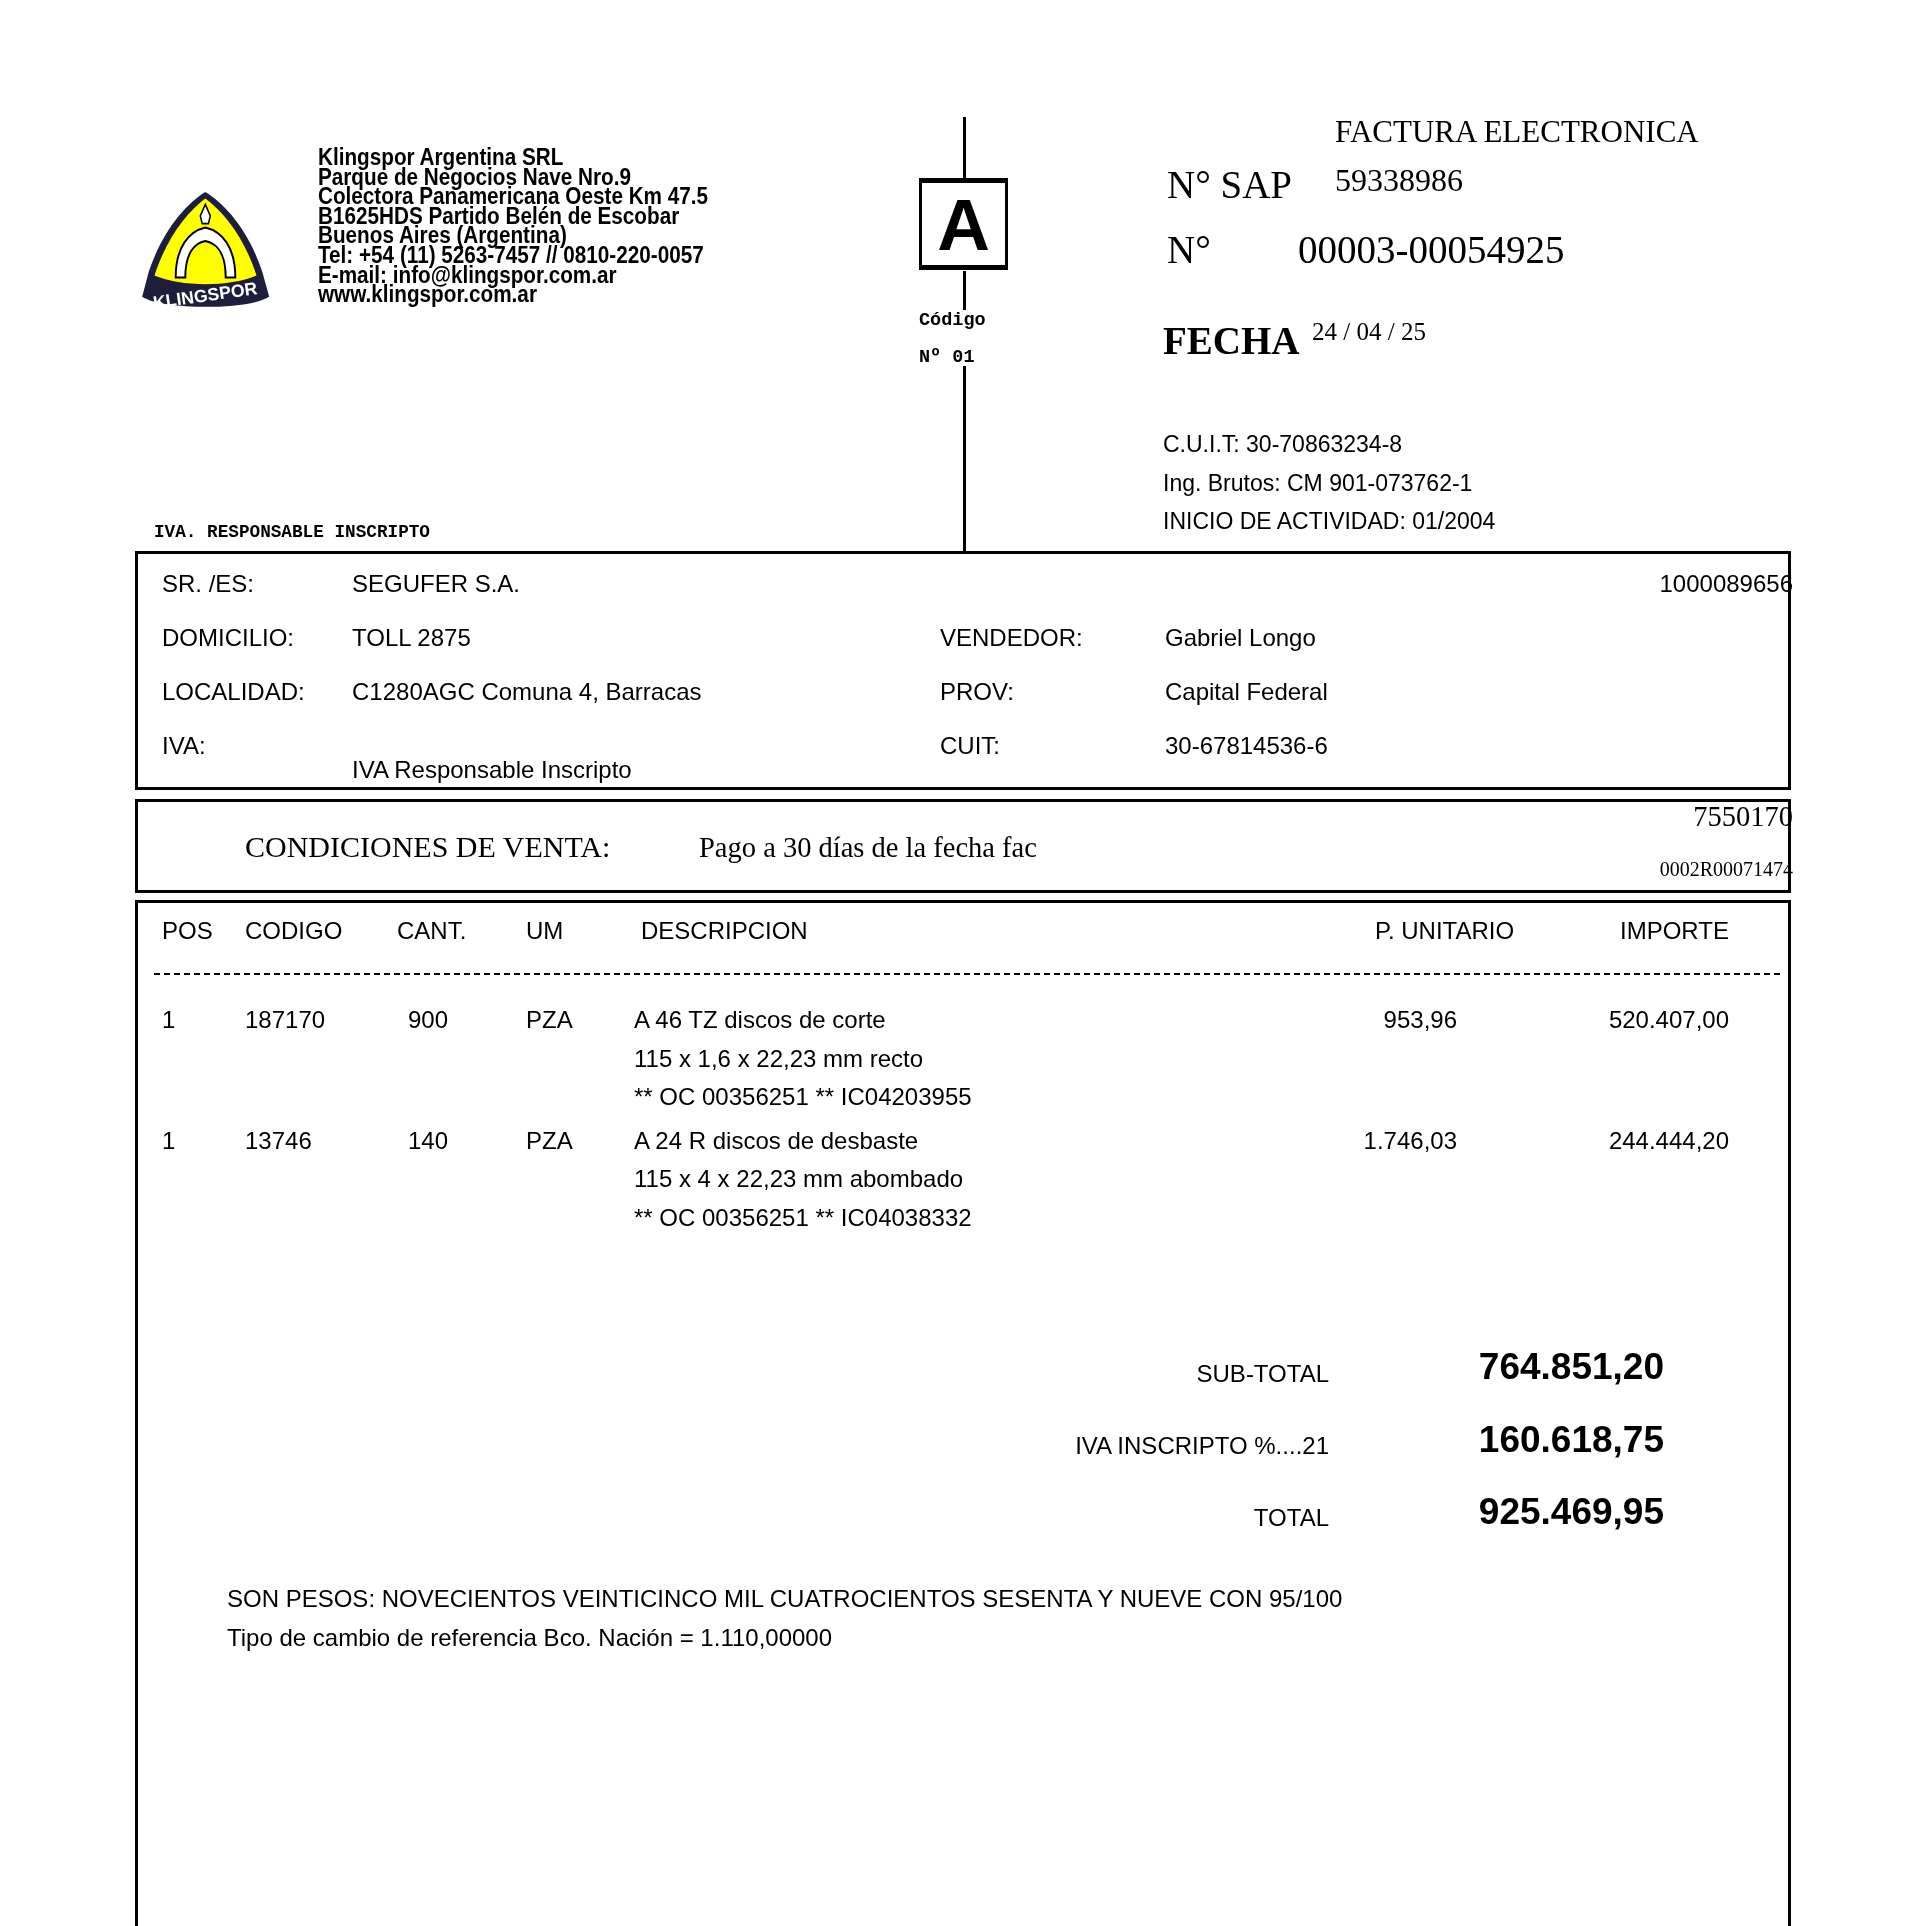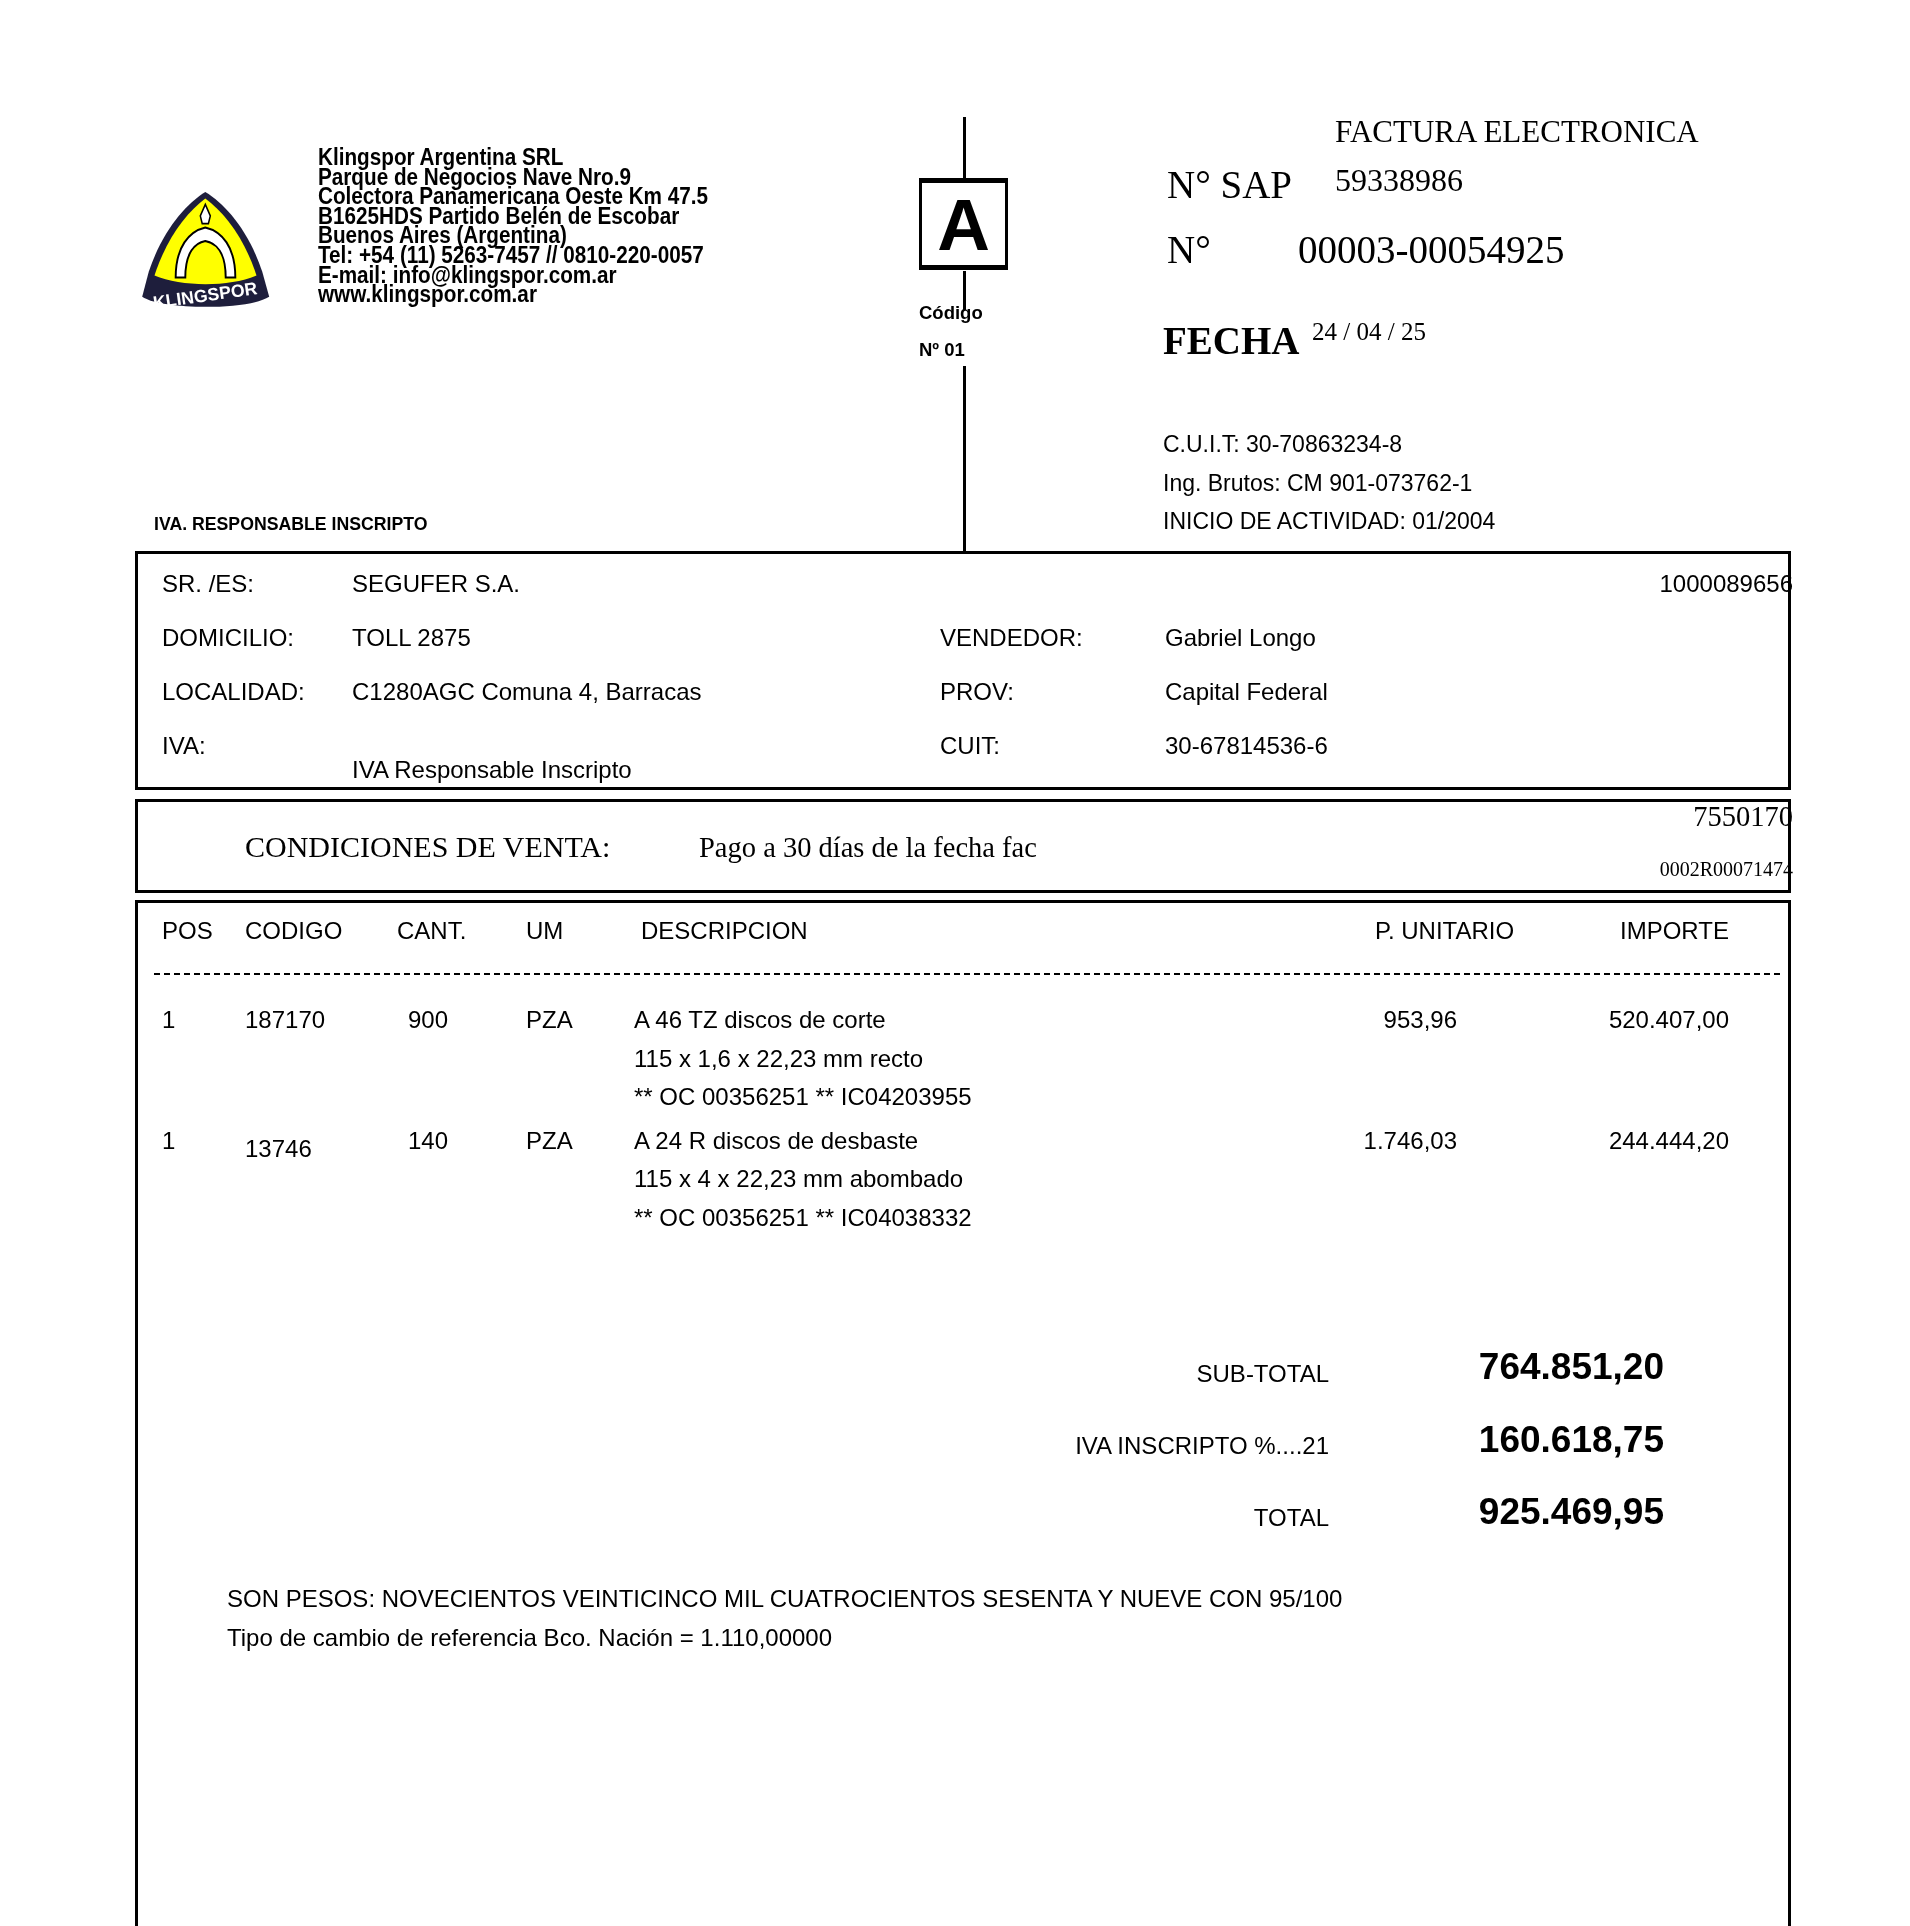--- a/index.html
+++ b/index.html
@@ -1,20 +1,20 @@
 <!DOCTYPE html>
 <html style="font-size:6.2px"><head>
 <meta charset="utf-8">
 <style>
   html, body { margin:0; padding:0; background:#ffffff; }
   body { width:1910px; height:2703px; position:relative; overflow:hidden; color:#000;
          font-family:"Liberation Sans", sans-serif; }
   .abs { position:absolute; white-space:nowrap; }
   .serif { font-family:"Liberation Serif", serif; }
-  .mono { font-family:Liberation Sans, sans-serif; }
+  .mono { font-family:Liberation Mono, monospace;margin-top:8px; }
 
   
   .company { left:318px; top:148px; font-weight:bold; font-size:23px; line-height:19.6px; }
   .company div { transform:scaleX(0.9); transform-origin:left top; }
 
   
   .vline-top { left:963px; top:117px; width:3.1px; height:64px; background:#000; }
   .abox { left:919px; top:178px; width:89px; height:92px; border:3.9px solid #000; border-top-width:5.4px; border-bottom-width:5.4px;
           box-sizing:border-box; display:flex; align-items:center; justify-content:center;
           font-weight:bold; font-size:73px; font-family:"Liberation Sans", sans-serif; }
@@ -150,21 +150,21 @@
   <div class="abs row" style="left:526px; top:1006px;">PZA</div>
   <div class="abs row" style="left:634px; top:1006px;">A 46 TZ discos de corte</div>
   <div class="abs row" style="left:634px; top:1045px;">115 x 1,6 x 22,23 mm recto</div>
   <div class="abs row" style="left:634px; top:1083px;">** OC 00356251 **  IC04203955</div>
   <div class="abs row num" style="right:453px; top:1006px;">953,96</div>
   <div class="abs row num" style="right:181px; top:1006px;">520.407,00</div>
 </div>
 
 <div>
   <div class="abs row" style="left:162px; top:1127px;">1</div>
-  <div class="abs row" style="left:245px; top:1127px;margin-top:8px;">13746</div>
+  <div class="abs row" style="left:245px; top:1127px;">13746</div>
   <div class="abs row" style="left:408px; top:1127px;">140</div>
   <div class="abs row" style="left:526px; top:1127px;">PZA</div>
   <div class="abs row" style="left:634px; top:1127px;">A 24 R discos de desbaste</div>
   <div class="abs row" style="left:634px; top:1165px;">115 x 4 x 22,23 mm abombado</div>
   <div class="abs row" style="left:634px; top:1204px;">** OC 00356251 **  IC04038332</div>
   <div class="abs row num" style="right:453px; top:1127px;">1.746,03</div>
   <div class="abs row num" style="right:181px; top:1127px;">244.444,20</div>
 </div>
 
 <div class="abs totals-label" style="left:982px; top:1360px;">SUB-TOTAL</div>

